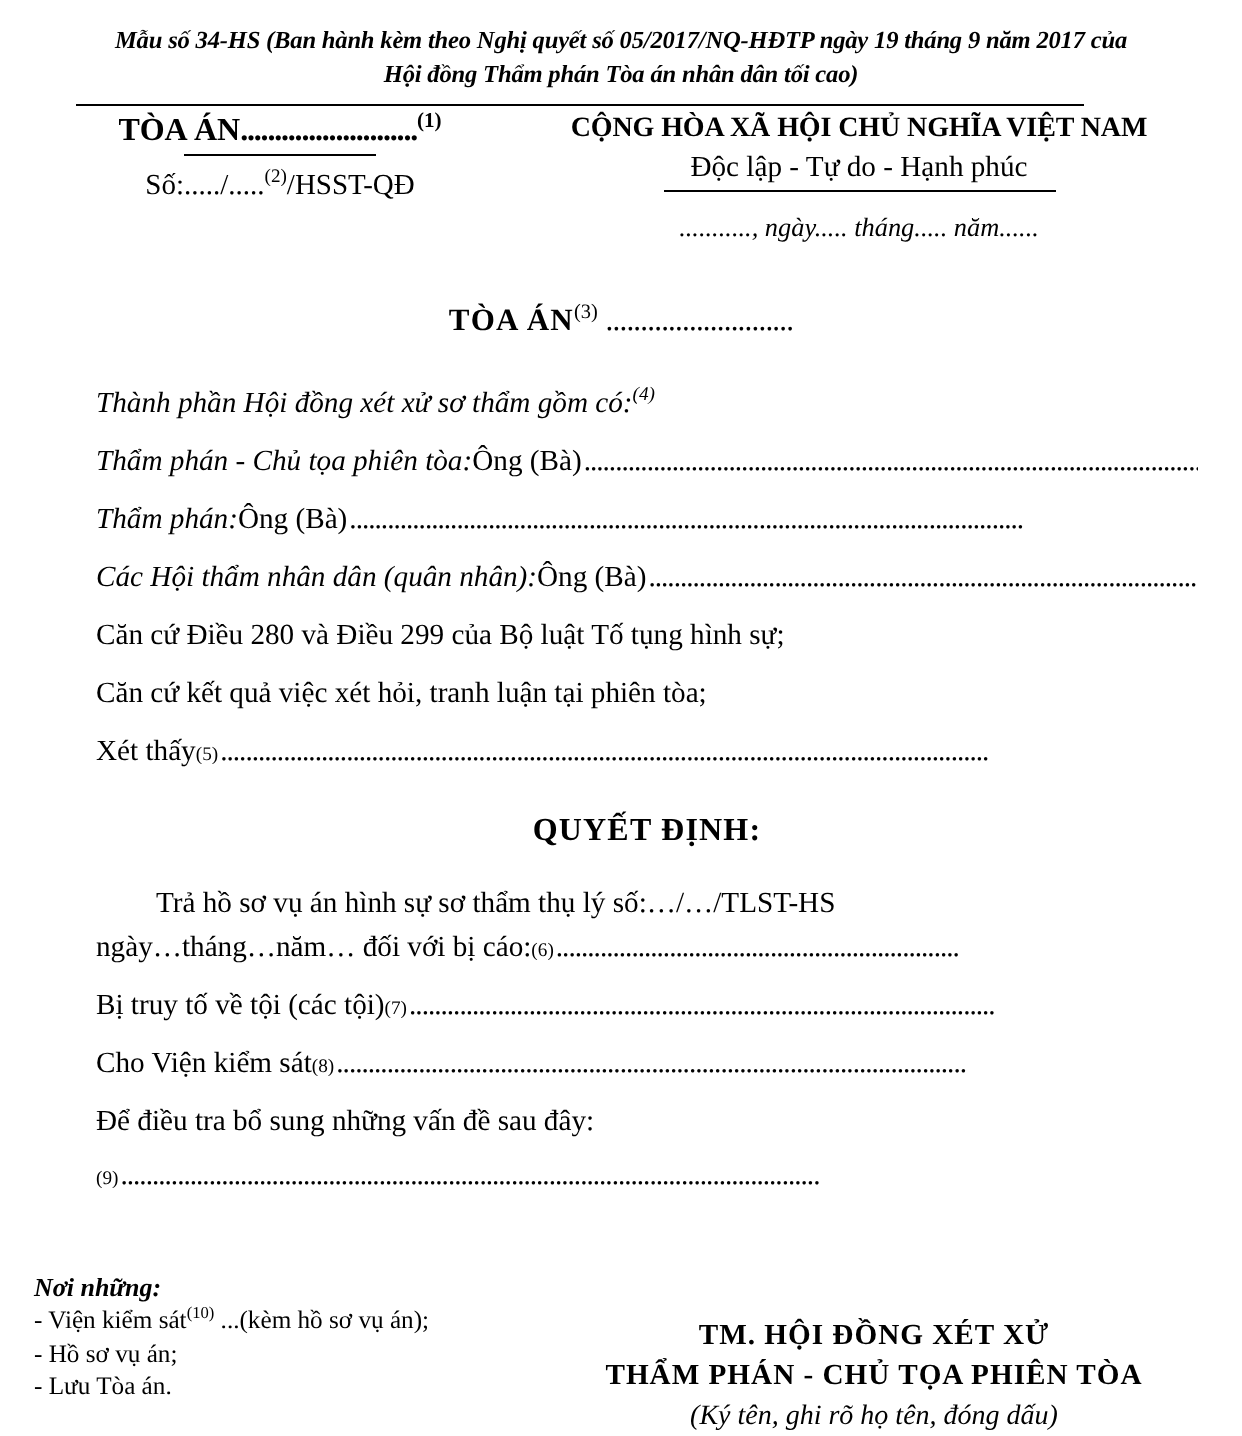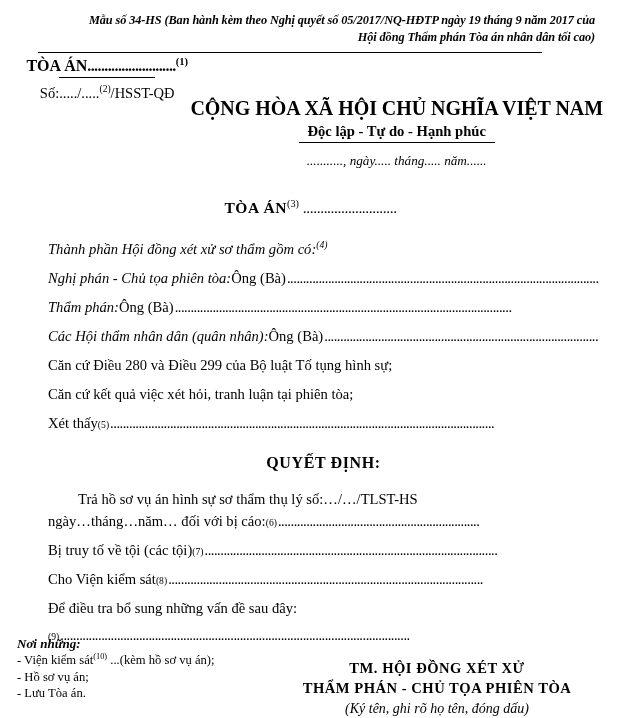--- a/index.html
+++ b/index.html
@@ -22,21 +22,21 @@
     box-sizing: border-box;
     padding: 0;
   }
 
   
   .form-code {
     font-style: italic;
     font-weight: bold;
     font-size: 12.3px;
     line-height: 17px;
-    text-align: right;
+    text-align: center;
     padding: 12px 26px 0 26px;
     letter-spacing: -0.1px;
   }
 
   
   .top-rule {
     position: absolute;
     left: 38px;
     top: 52px;
     width: 504px;
@@ -73,27 +73,26 @@
     margin: 2px auto 0 auto;
     border-top: 1.3px solid #000;
   }
   .so-line {
     font-size: 14.5px;
     margin-top: 7px;
     white-space: nowrap;
   }
   .nation {
     font-weight: bold;
-    font-size: 20px;
+    font-size: 14px;
     letter-spacing: -0.05px;
     white-space: nowrap;
-    margin-top: 40px;
   }
   .motto {
-    font-weight: bold;
+    font-weight: normal;
     font-size: 14.6px;
     margin-top: 3px;
     white-space: nowrap;
   }
   .motto-rule {
     width: 196px;
     margin: 2px auto 0 auto;
     border-top: 1.3px solid #000;
   }
   .datestamp {
@@ -269,21 +268,21 @@
 
   <div class="title-block">
     <div class="title-court"><b>TÒA ÁN</b><sup>(3)</sup><span> </span><span class="dots-inline">...........................</span></div>
   </div>
 
   <div class="body">
 
     <div class="panel-head"><span>Thành phần Hội đồng xét xử sơ thẩm gồm có:</span><sup>(4)</sup></div>
 
     <div class="row">
-        <span class="lbl-i">Nghị phán - Chủ tọa phiên tòa:</span>
+        <span class="lbl-i">Thẩm phán - Chủ tọa phiên tòa:</span>
         <span class="lbl"> Ông (Bà)</span>
         <span class="dots-fill">...........................................................................................................</span>
       </div>
 
     <div class="row">
         <span class="lbl-i">Thẩm phán:</span>
         <span class="lbl"> Ông (Bà)</span>
         <span class="dots-fill">...........................................................................................................</span>
       </div>
 

